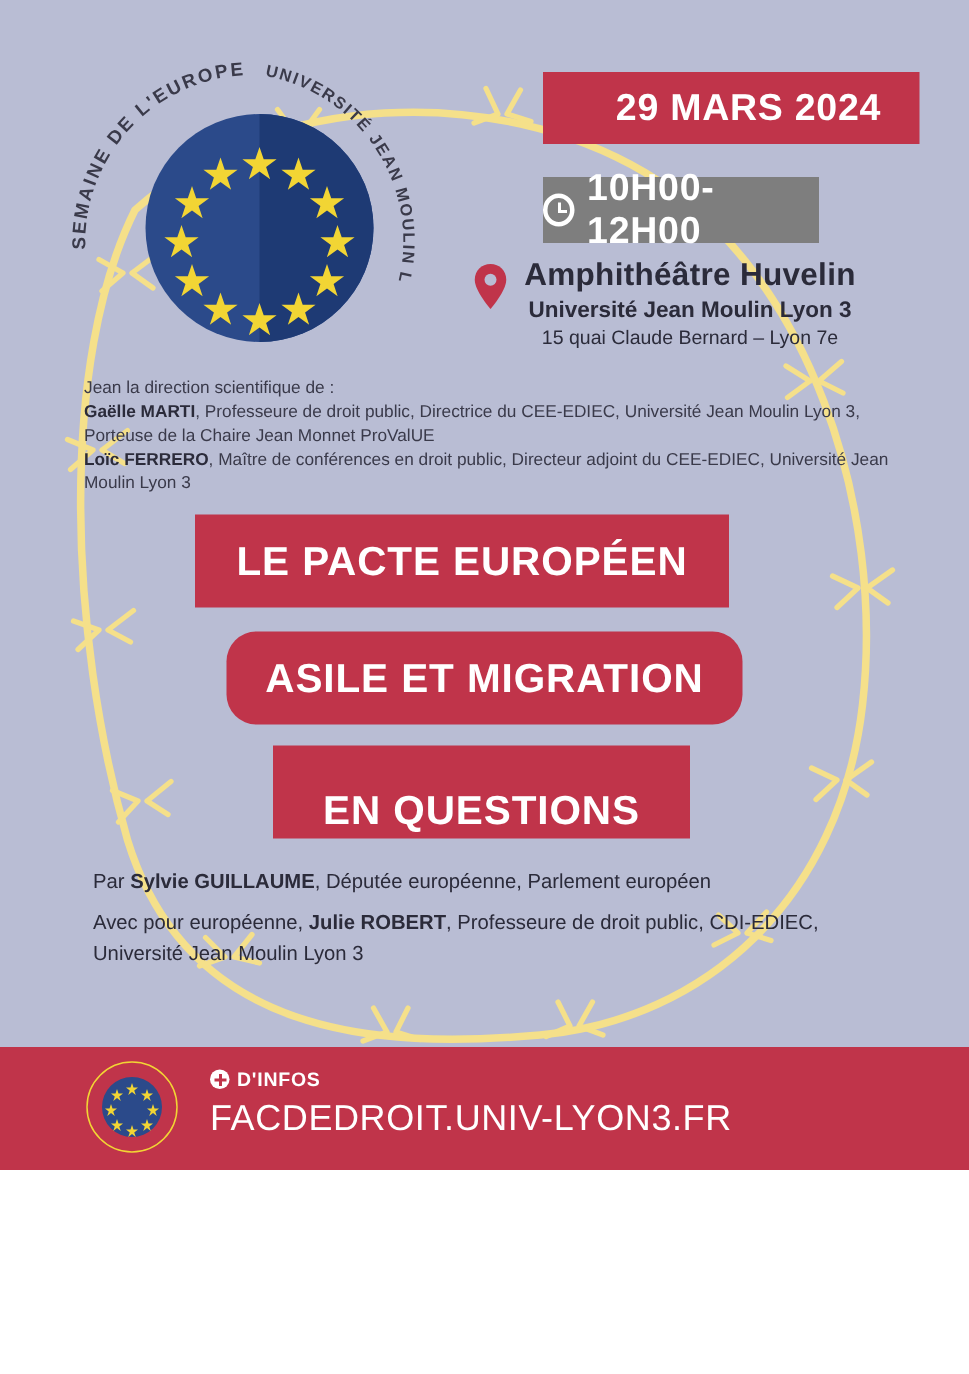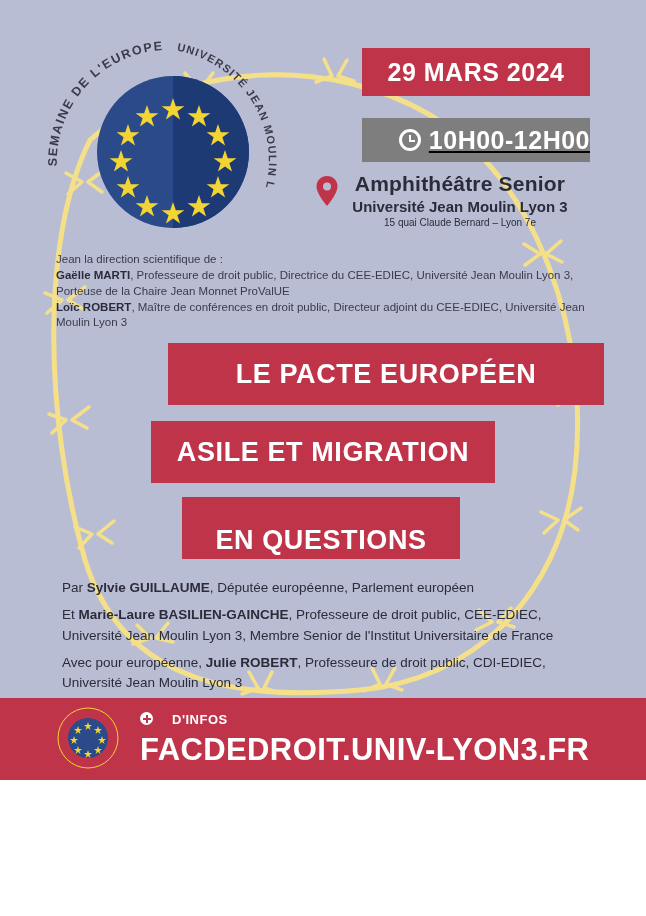--- a/index.html
+++ b/index.html
@@ -51,39 +51,39 @@
   .date-box {
     position: absolute;
     left: 362px;
     top: 48px;
     width: 228px;
     height: 48px;
     background: #c0344a;
     display: flex;
     align-items: center;
     justify-content: center;
+    padding-left: 23px;
   }
   .date-box span {
     color: #ffffff;
     font-size: 25px;
     font-weight: bold;
     letter-spacing: 0.5px;
   }
   .time-box {
     position: absolute;
     left: 362px;
     top: 118px;
-    width: 228px;
+    width: 184px;
     height: 44px;
     background: #7e7e7e;
     display: flex;
     align-items: center;
     justify-content: flex-end;
     gap: 8px;
-    text-decoration: underline;
   }
   .time-box span.txt {
     color: #ffffff;
     font-size: 25px;
     font-weight: bold;
     letter-spacing: 0.5px;
   }
   .clock-icon {
     width: 22px;
     height: 22px;
@@ -124,21 +124,21 @@
     font-size: 21px;
     font-weight: bold;
     letter-spacing: 0.2px;
   }
   .venue .line2 {
     font-size: 15px;
     font-weight: bold;
     margin-top: 2px;
   }
   .venue .line3 {
-    font-size: 10px;
+    font-size: 13px;
     margin-top: 2px;
   }
   .pin-icon {
     position: absolute;
     left: 6px;
     top: 4px;
     width: 22px;
     height: 30px;
   }
 
@@ -160,23 +160,23 @@
     background: #c0344a;
     display: flex;
     align-items: center;
     justify-content: center;
   }
   .title-bar span {
     color: #ffffff;
     font-weight: bold;
     letter-spacing: 0.6px;
   }
-  #t1 { left: 130px; top: 343px; width: 436px; height: 62px; margin-left: 38px; }
+  #t1 { left: 130px; top: 343px; width: 356px; height: 62px; }
   #t1 span { font-size: 27px; }
-  #t2 { left: 151px; top: 421px; width: 344px; height: 62px; }
+  #t2 { left: 151px; top: 421px; width: 344px; height: 62px; border-radius: 20px; }
   #t2 span { font-size: 27px; }
   #t3 { left: 182px; top: 497px; width: 278px; height: 62px; }
   #t3 span { font-size: 27px; margin-top: 24px; }
 
   
   .speakers {
     position: absolute;
     left: 62px;
     top: 578px;
     width: 540px;
@@ -207,22 +207,22 @@
     position: absolute;
     left: 140px;
     top: 712px;
     color: #ffffff;
   }
   .band-info .plus {
     font-size: 13px;
     font-weight: bold;
     letter-spacing: 0.5px;
     display: flex;
-    align-items: flex-start;
-    gap: 19px;
+    align-items: center;
+    gap: 5px;
   }
   .plus-circle {
     display: inline-block;
     width: 13px;
     height: 13px;
     border-radius: 50%;
     background: #ffffff;
     position: relative;
   }
   .plus-circle:before {
@@ -237,22 +237,22 @@
   .plus-circle:after {
     content: "";
     position: absolute;
     left: 2.5px;
     top: 5.5px;
     width: 8px;
     height: 2px;
     background: #c0344a;
   }
   .band-info .url {
-    font-size: 31px;
-    font-weight: bold;
+    font-size: 24px;
+    font-weight: normal;
     letter-spacing: 0.4px;
     margin-top: 5px;
   }
 
   
   .footer {
     position: absolute;
     left: 0;
     top: 780px;
     width: 646px;
@@ -326,51 +326,48 @@
   <div class="time-box">
     <span class="clock-icon"></span>
     <span class="txt">10H00-12H00</span>
   </div>
 
   <div class="venue">
     <svg class="pin-icon" viewBox="0 0 22 30">
       <path d="M11 0 C5 0 0.5 4.5 0.5 10.5 C0.5 18 11 30 11 30 C11 30 21.5 18 21.5 10.5 C21.5 4.5 17 0 11 0 Z" fill="#c0344a"></path>
       <circle cx="11" cy="10.5" r="4" fill="#b9bdd4"></circle>
     </svg>
-    <div class="line1">Amphithéâtre Senior</div>
+    <div class="line1">Amphithéâtre Huvelin</div>
     <div class="line2">Université Jean Moulin Lyon 3</div>
     <div class="line3">15 quai Claude Bernard – Lyon 7e</div>
   </div>
 
   <div class="direction">
     <div>Jean la direction scientifique de :</div>
     <div>
       <b>Gaëlle MARTI</b><span>, Professeure de droit public, Directrice du CEE-EDIEC, Université Jean Moulin Lyon 3, Porteuse de la Chaire Jean Monnet ProValUE</span>
     </div>
     <div>
-      <b>Loïc ROBERT</b><span>, Maître de conférences en droit public, Directeur adjoint du CEE-EDIEC, Université Jean Moulin Lyon 3</span>
+      <b>Loïc FERRERO</b><span>, Maître de conférences en droit public, Directeur adjoint du CEE-EDIEC, Université Jean Moulin Lyon 3</span>
     </div>
   </div>
 
   <div class="title-bar" id="t1">
     <span>LE PACTE EUROPÉEN</span>
   </div>
   <div class="title-bar" id="t2">
     <span>ASILE ET MIGRATION</span>
   </div>
   <div class="title-bar" id="t3">
     <span>EN QUESTIONS</span>
   </div>
 
   <div class="speakers">
     <div class="para">
       <span>Par </span><b>Sylvie GUILLAUME</b><span>, Députée européenne, Parlement européen</span>
-    </div>
-    <div class="para">
-      <span>Et </span><b>Marie-Laure BASILIEN-GAINCHE</b><span>, Professeure de droit public, CEE-EDIEC, Université Jean Moulin Lyon 3, Membre Senior de l'Institut Universitaire de France</span>
     </div>
     <div class="para">
       <span>Avec pour européenne, </span><b>Julie ROBERT</b><span>, Professeure de droit public, CDI-EDIEC, Université Jean Moulin Lyon 3</span>
     </div>
   </div>
 
   <div class="info-band"></div>
   <svg class="band-logo" viewBox="0 0 64 64">
     <circle cx="32" cy="32" r="30" fill="none" stroke="#f2d534" stroke-width="1"></circle>
     <circle cx="32" cy="32" r="20" fill="#2b4a8a"></circle>

